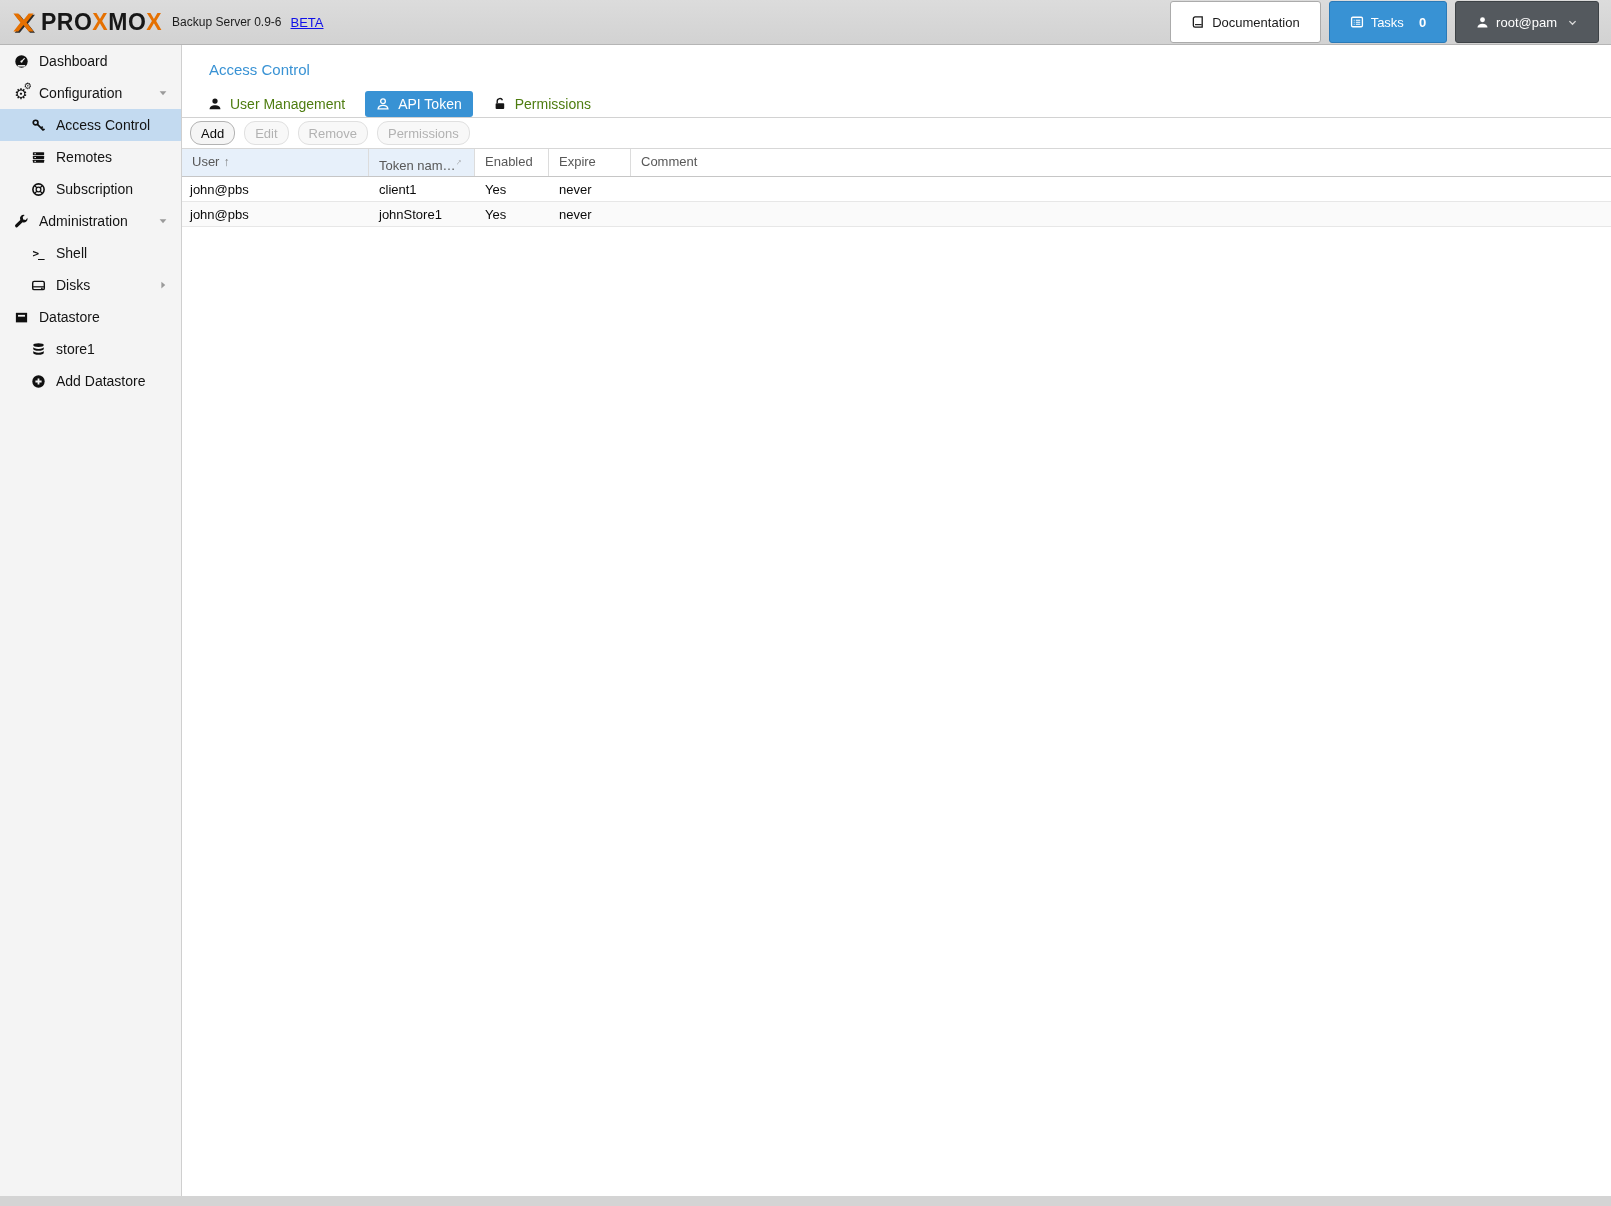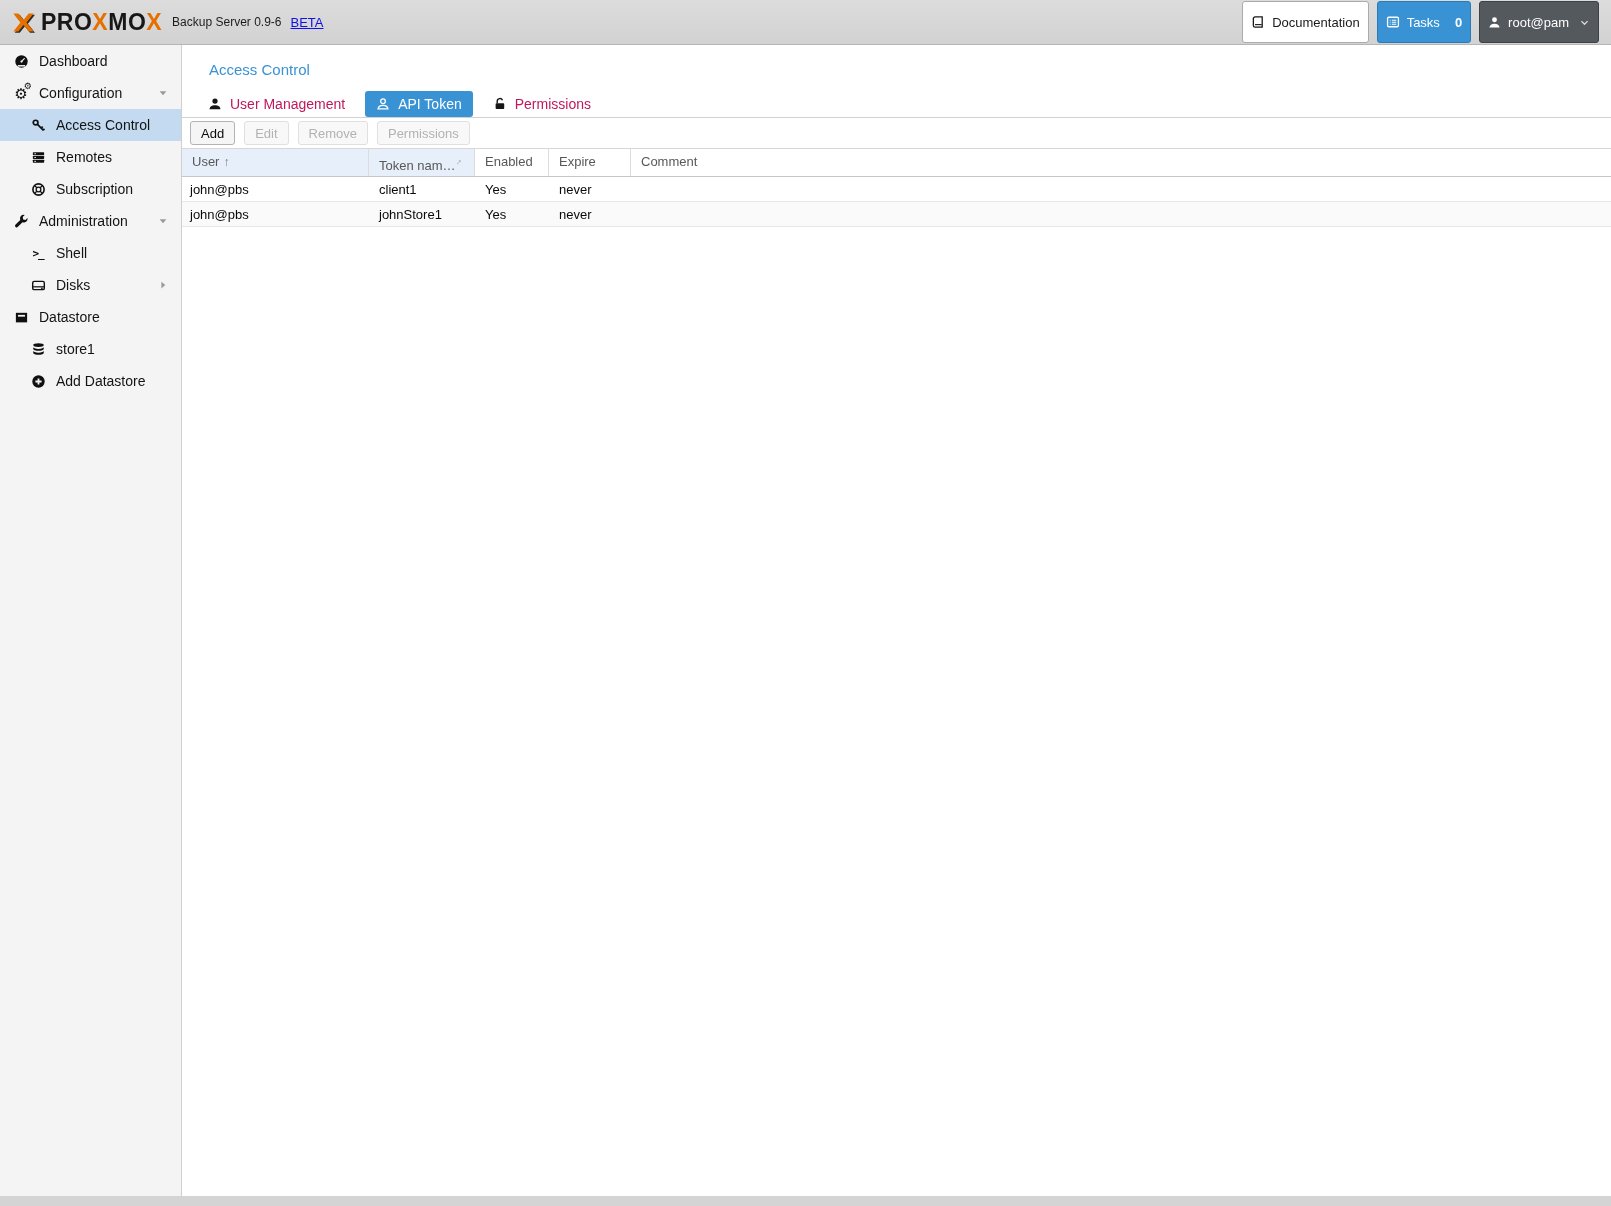--- a/index.html
+++ b/index.html
@@ -18,21 +18,21 @@
     padding:0 12px 0 10px;
   }
   .logo { display:flex; align-items:center; gap:4px; cursor:pointer; }
   .logo-text { font-size:23px; font-weight:bold; letter-spacing:.5px; color:#171717; }
   .logo-text .x { color: var(--brand-orange); }
   .app-version { font-size:12px; color:#1c1c1c; margin-left:10px; }
   .beta-link { font-size:13px; color:var(--beta-link); text-decoration:underline; margin-left:9px; cursor:pointer; }
   .topbar-spacer { flex:1; }
   .tb-btn {
     display:inline-flex; align-items:center; gap:7px;
-    height:42px; padding:0 8px; margin-left:8px;
+    height:42px; padding:0 20px; margin-left:8px;
     border-radius:3px; font-size:13px; cursor:pointer;
     font-family:"Liberation Sans",sans-serif;
   }
   .btn-doc { background:#fff; border:1px solid #ababab; color:#1a1a1a; }
   .btn-tasks { background:var(--accent); border:1px solid #2a7ab8; color:#fff; }
   .btn-tasks .count { font-weight:bold; margin-left:8px; }
   .btn-user { background:var(--user-button); border:1px solid #3d4246; color:#fff; }
   .icon { display:inline-flex; align-items:center; justify-content:center; }
   .icon svg { display:block; }
 
@@ -56,29 +56,29 @@
   .shell-glyph { font-family:"DejaVu Sans Mono",monospace; font-weight:bold; font-size:11px; letter-spacing:-1px; }
   .gear-combo { position:relative; font-size:15px; line-height:1; }
   .gear-combo .g2 { position:absolute; font-size:9px; right:-4px; top:-4px; }
 
   
   .page-title { padding:16px 0 0 27px; font-size:15px; color:var(--accent); }
   .tabbar { padding:13px 0 0 15px; height:40px; display:flex; gap:9px; border-bottom:1px solid #d2d2d2; }
   .tab {
     display:inline-flex; align-items:center; gap:8px;
     height:26px; padding:0 11px; border-radius:3px;
-    font-size:14px; color:#be185d; cursor:pointer;
+    font-size:14px; color:#4d7c0f; cursor:pointer;
   }
   .tab .icon { color:#161616; }
   .tab.active { background:var(--accent); color:#fff; }
   .tab.active .icon { color:#fff; }
 
   .toolbar { height:30px; display:flex; align-items:center; gap:9px; padding:0 0 0 8px; }
   .tbtn {
-    height:24px; padding:0 10px; border-radius:3px; font-size:13px;
+    height:24px; padding:0 10px; border-radius:11px; font-size:13px;
     font-family:"Liberation Sans",sans-serif; cursor:pointer;
     background:#f5f5f5; border:1px solid #b3b3b3; color:#0a0a0a;
   }
   .tbtn:disabled { background:#f8f8f8; border:1px solid #e0e0e0; color:#b2b2b2; cursor:default; }
 
   
   .grid-header { display:flex; border-top:1px solid #d7d7d7; border-bottom:1px solid #c6c6c6; background:#404040; }
   .gh-cell {
     height:27px; line-height:26px; padding-left:10px; font-size:13px; color:#585858;
     border-right:1px solid #dcdcdc; white-space:nowrap; overflow:hidden; cursor:pointer;

